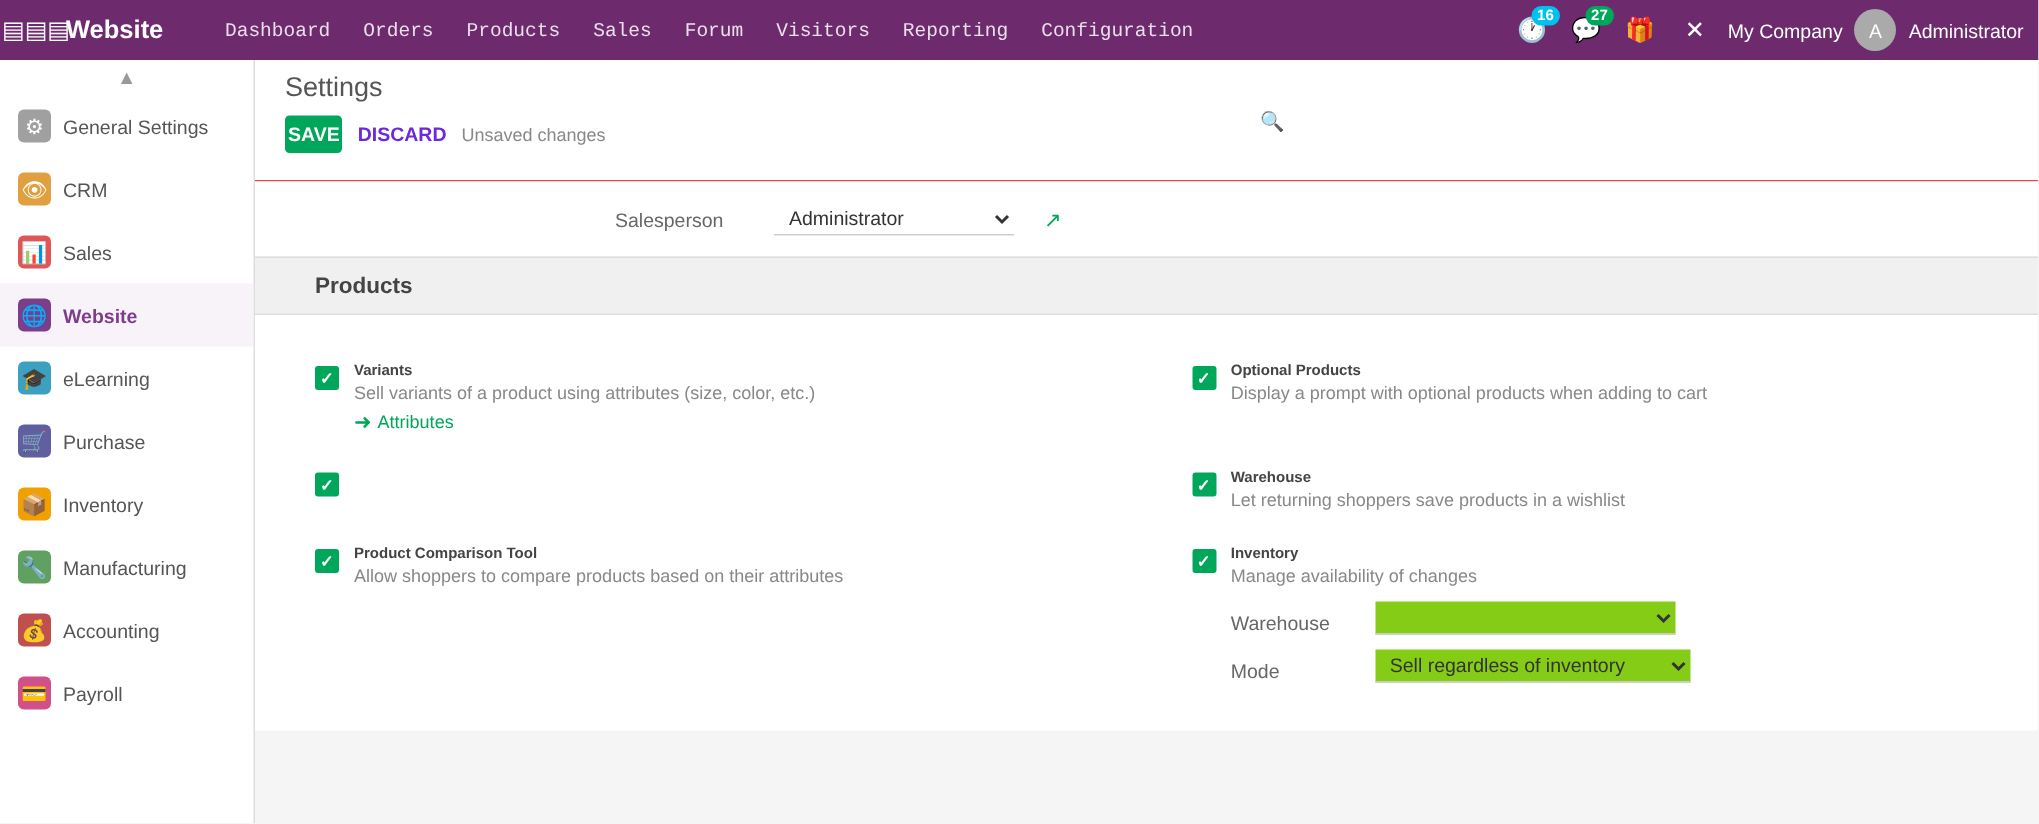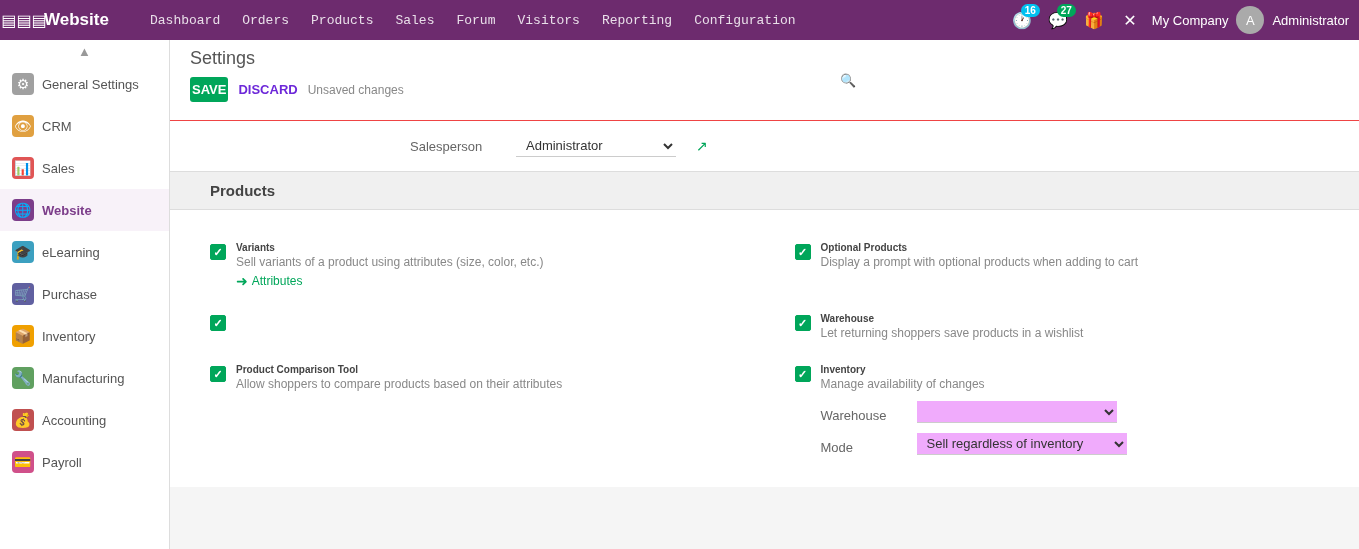--- a/index.html
+++ b/index.html
@@ -198,21 +198,21 @@
 
     
     .inventory-subsection { margin-top: 6px; }
     .field-row {
       display: flex; align-items: flex-end; gap: 16px; margin-top: 10px;
     }
     .field-label { color: #666; font-size: 13px; min-width: 80px; }
     .field-select {
       border: none; border-bottom: 1px solid #ccc;
       outline: none; font-size: 13px; padding: 2px 6px;
-      background: #f0abfc; min-width: 200px; cursor: pointer;
+      background: #84cc16; min-width: 200px; cursor: pointer;
       color: #333; -webkit-appearance: auto;
     }
 
     
     .icon-gear { background: #a0a0a0; color: white; }
     .icon-crm { background: #e0a040; color: white; }
     .icon-sales { background: #e05555; color: white; }
     .icon-website { background: #7c3d8a; color: white; }
     .icon-elearning { background: #3ca0c0; color: white; }
     .icon-purchase { background: #6060a0; color: white; }

